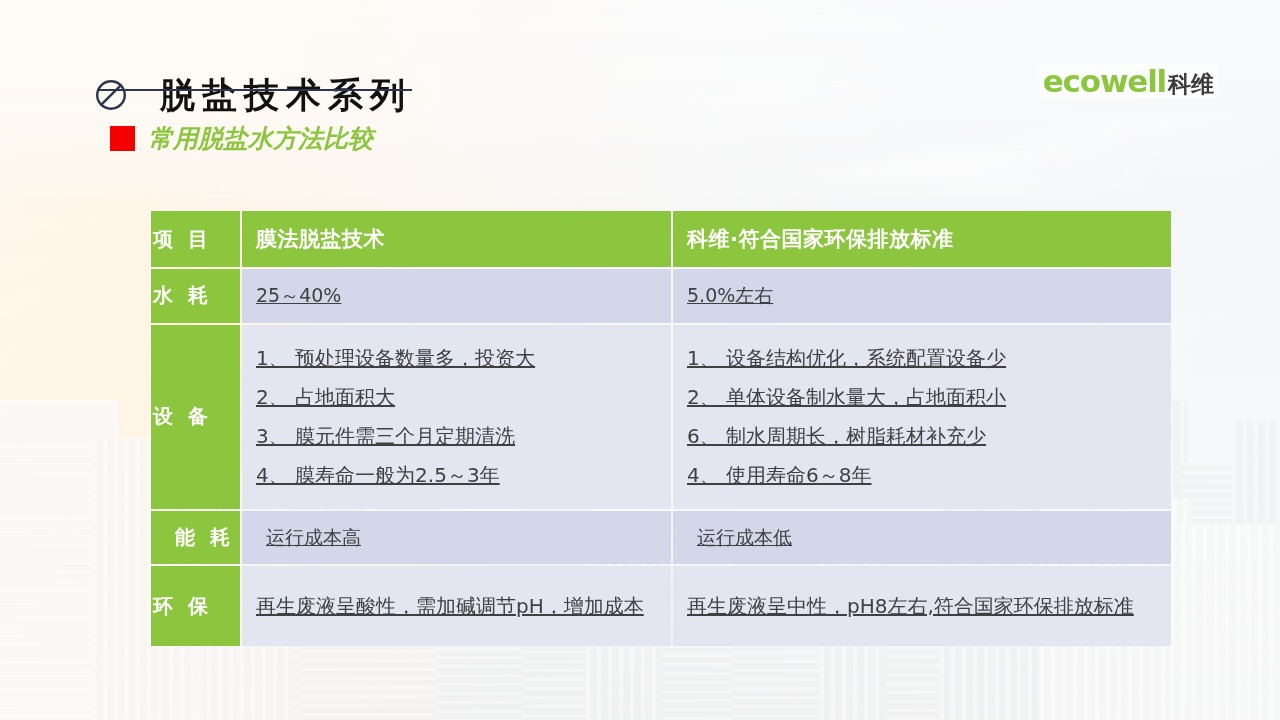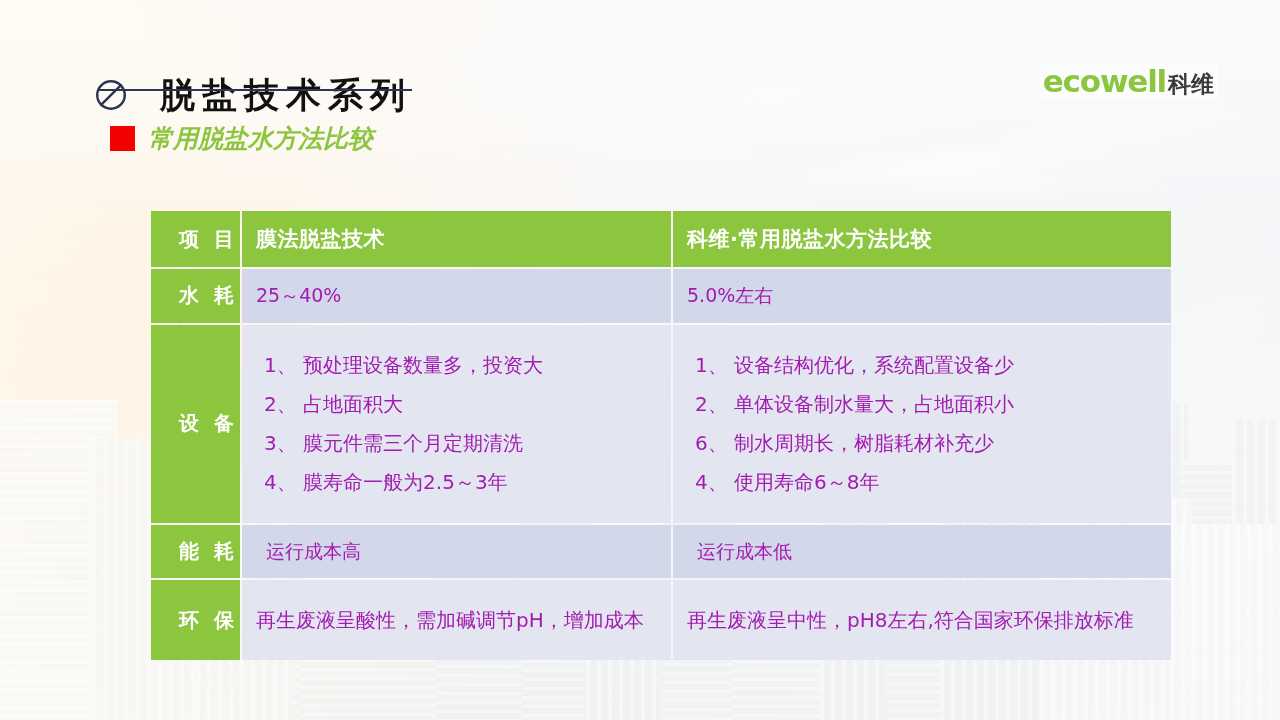--- a/index.html
+++ b/index.html
@@ -205,48 +205,49 @@
 
   .col-label { width: 89px; }
   .col-a     { width: 429px; }
   .col-b     { width: 498px; }
 
   
   .cell-green {
     background: #8CC63F;
     color: #ffffff;
     font-weight: bold;
-    text-align: right;
+    text-align: left;
     font-size: 20px;
     letter-spacing: 4px;
     padding: 6px 2px;
   }
   .cell-head {
     background: #8CC63F;
     color: #ffffff;
     font-weight: bold;
     text-align: left;
     font-size: 21px;
     letter-spacing: 0.5px;
     padding: 14px 0 14px 14px;
   }
 
   .cell-data {
     background: #D3D7EA;
-    color: #a21caf;
+    color: #404040;
     font-size: 19px;
     padding: 13px 12px 13px 14px;
     line-height: 1.45;
+    text-decoration: underline;
   }
   .cell-data.alt { background: #E3E6F1; }
 
   .cell-data ol {
     list-style: none;
     padding: 0;
-    margin: 8px;
+    margin: 0;
   }
   .cell-data ol li {
     font-size: 20px;
     line-height: 1.95;
     white-space: nowrap;
   }
 
   .row-h  td { height: 54px; }
   .row-s  td { height: 46px; }
   .row-eq td { height: 184px; }
@@ -337,21 +338,21 @@
     <table class="cmp-table">
       <colgroup>
         <col class="col-label">
           <col class="col-a">
           <col class="col-b">
       </colgroup>
       <tbody>
         <tr class="row-h">
           <td class="cell-green">项 目</td>
           <td class="cell-head">膜法脱盐技术</td>
-          <td class="cell-head">科维·常用脱盐水方法比较</td>
+          <td class="cell-head">科维·符合国家环保排放标准</td>
         </tr>
 
         <tr class="row-s">
           <td class="cell-green">水 耗</td>
           <td class="cell-data">25～40%</td>
           <td class="cell-data">5.0%左右</td>
         </tr>
 
         <tr class="row-eq">
           <td class="cell-green">设 备</td>

